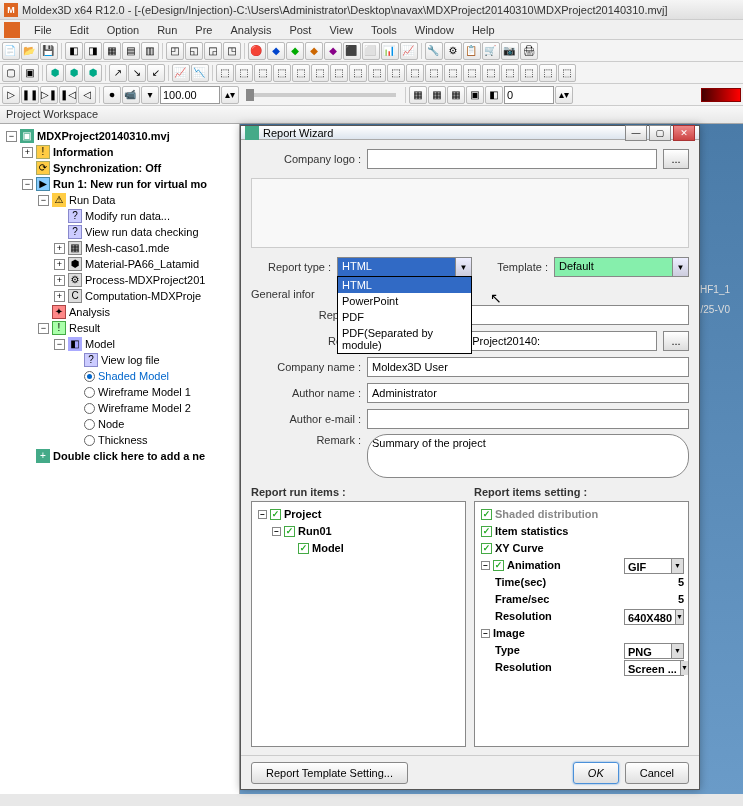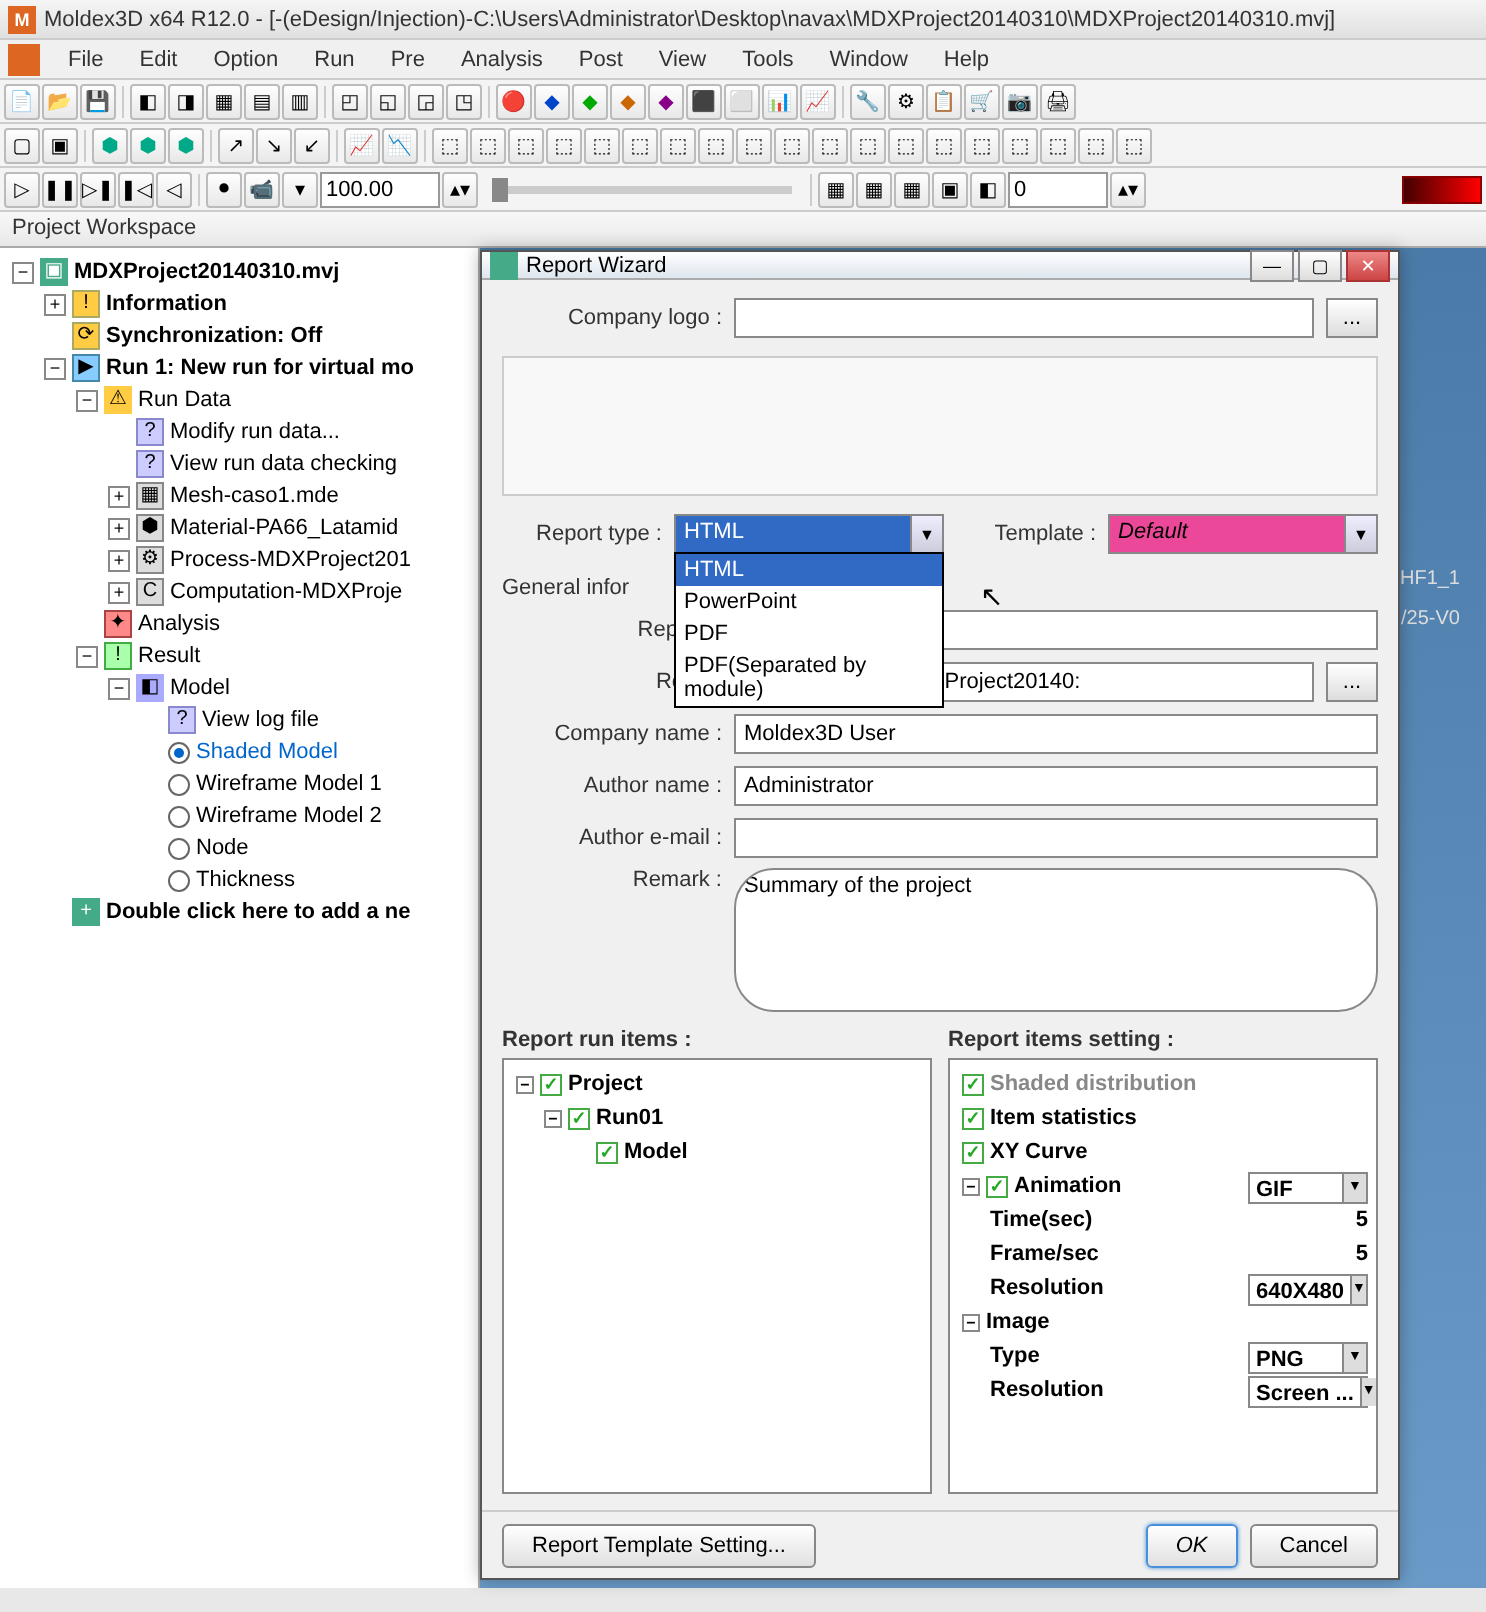--- a/index.html
+++ b/index.html
@@ -53,28 +53,28 @@
 .dlg-titlebar { background: linear-gradient(#fff, #dde5ee); height: 14px; display: flex; align-items: center; padding: 0 4px; border-bottom: 1px solid #aaa; }
 .dlg-titlebar .dlg-ico { width: 14px; height: 14px; background: #4a8; margin-right: 4px; }
 .dlg-titlebar .dlg-title { flex: 1; color: #000; }
 .dlg-titlebar .dlg-btn { width: 22px; height: 16px; border: 1px solid #888; background: linear-gradient(#fff, #ddd); margin-left: 2px; display: flex; align-items: center; justify-content: center; font-size: 9px; cursor: pointer; }
 .dlg-titlebar .dlg-btn.close { background: linear-gradient(#e88, #c44); color: #fff; border-color: #a33; }
 
 .dlg-body { flex: 1; padding: 8px 10px; display: flex; flex-direction: column; gap: 4px; overflow: hidden; }
 .form-row { display: flex; align-items: center; gap: 6px; min-height: 22px; }
 .form-row .flabel { width: 110px; text-align: right; color: #333; }
 .form-row input[type=text], .form-row textarea { flex: 1; border: 1px solid #888; background: #fff; padding: 2px 4px; height: 20px; }
-.form-row textarea { height: 72px; resize: none; border-radius: 20px; }
+.form-row textarea { height: 44px; resize: none; border-radius: 20px; }
 .form-row .browse { width: 26px; height: 20px; border: 1px solid #888; background: linear-gradient(#fff,#ddd); cursor: pointer; }
 .logo-preview { height: 70px; border: 1px solid #ccc; background: #f8f8f8; margin: 4px 0; }
 
 .dropdown-wrap { position: relative; flex: 1; }
 .dropdown-ctrl { display: flex; border: 1px solid #888; background: #fff; height: 20px; }
 .dropdown-ctrl .dd-text { flex: 1; padding: 2px 4px; background: #316ac5; color: #fff; }
-.dropdown-ctrl .dd-text.plain { background: #ec4899; color: #000; font-style: italic; }
+.dropdown-ctrl .dd-text.plain { background: #86efac; color: #000; }
 .dropdown-ctrl .dd-arrow { width: 16px; background: linear-gradient(#eef,#ccd); border-left: 1px solid #888; display: flex; align-items: center; justify-content: center; font-size: 8px; cursor: pointer; }
 .dropdown-list { position: absolute; top: 19px; left: 0; right: 0; background: #fff; border: 1px solid #000; z-index: 10; }
 .dropdown-list .dd-item { padding: 2px 4px; cursor: pointer; }
 .dropdown-list .dd-item.sel { background: #316ac5; color: #fff; }
 
 .section-label { color: #333; margin-top: 6px; }
 .inline-dd { width: 140px; }
 
 .lists-row { display: flex; gap: 8px; flex: 1; margin-top: 4px; }
 .list-col { flex: 1; display: flex; flex-direction: column; font-weight: bold; }

